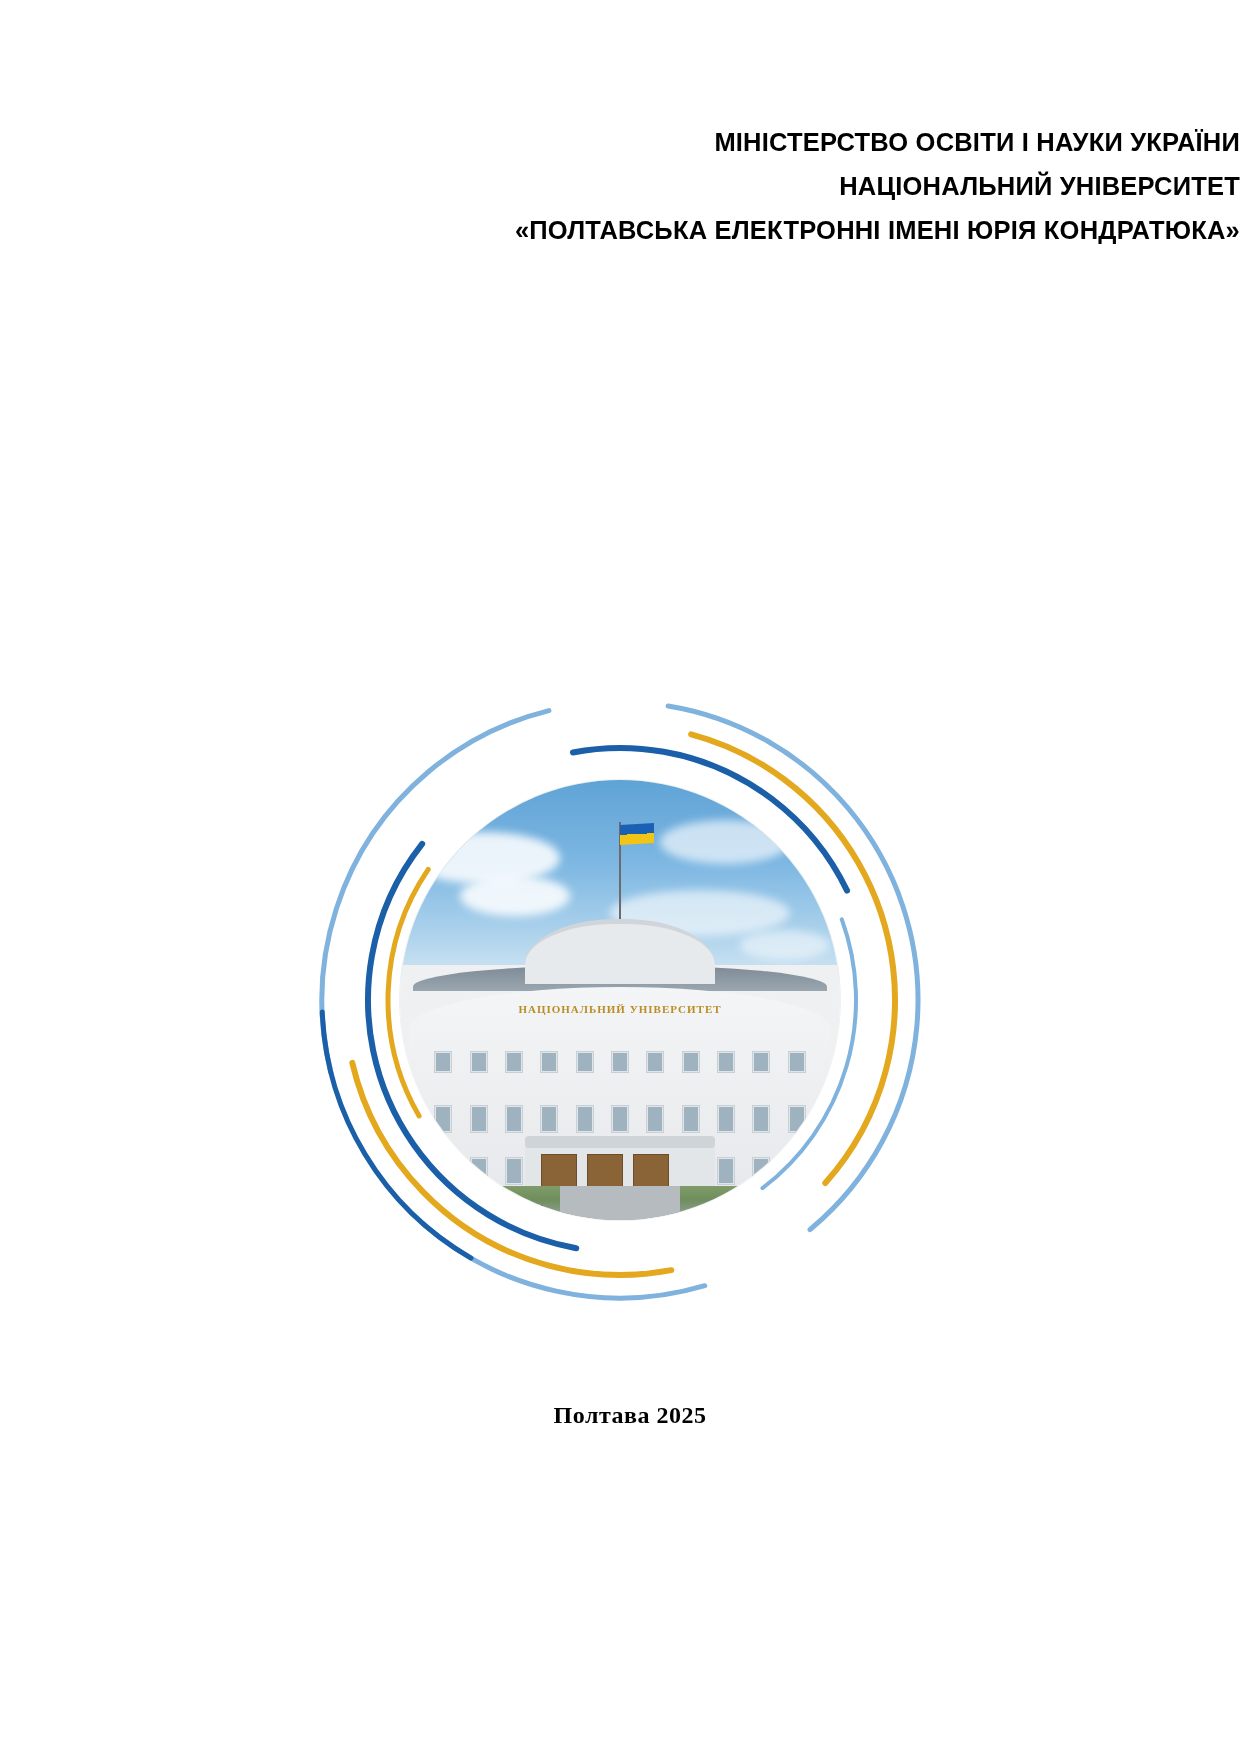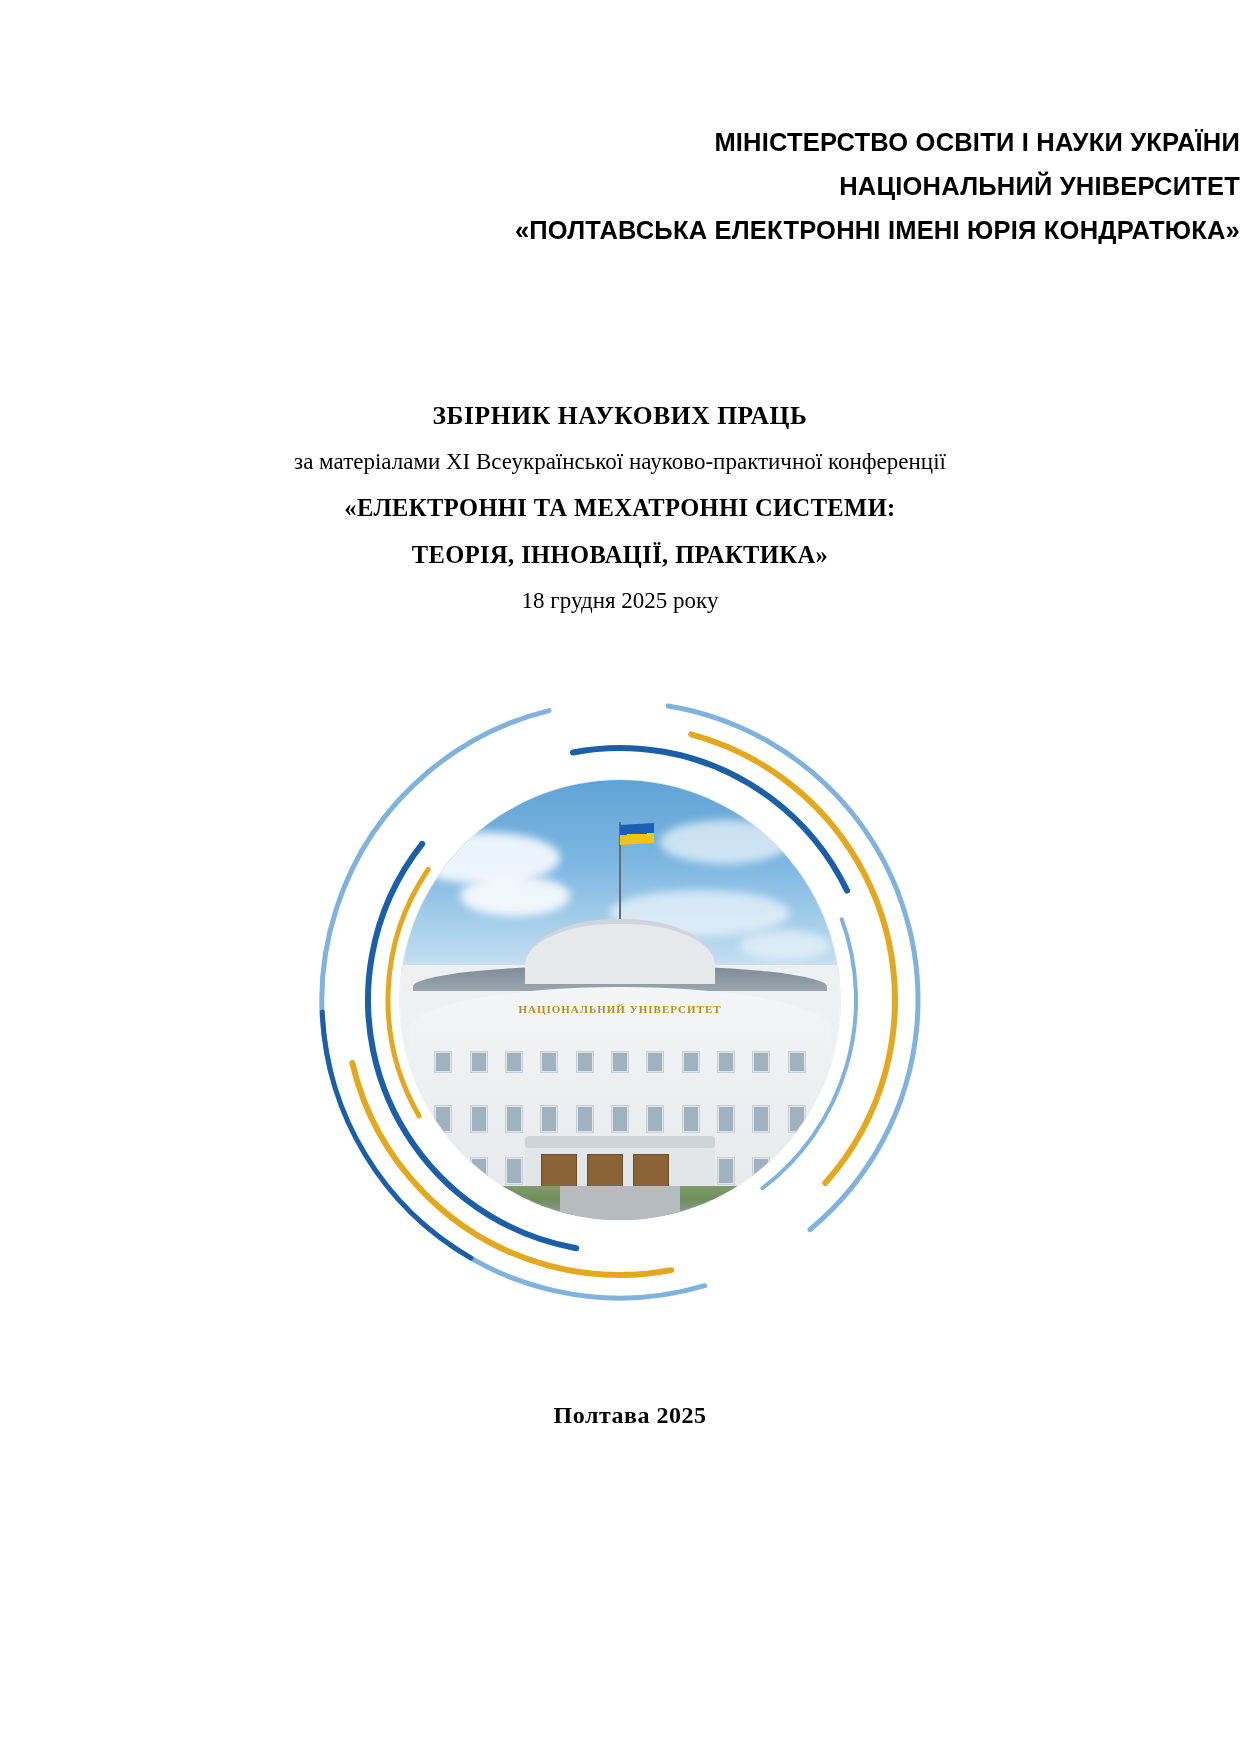--- a/index.html
+++ b/index.html
@@ -266,27 +266,20 @@
 <body>
 
 <div class="page">
 
   <div class="header">
     <div class="line">МІНІСТЕРСТВО ОСВІТИ І НАУКИ УКРАЇНИ</div>
     <div class="line">НАЦІОНАЛЬНИЙ УНІВЕРСИТЕТ</div>
     <div class="line">«ПОЛТАВСЬКА ЕЛЕКТРОННІ ІМЕНІ ЮРІЯ КОНДРАТЮКА»</div>
   </div>
 
-  <div class="conference">
-    <div class="conf-title">ЗБІРНИК НАУКОВИХ ПРАЦЬ</div>
-    <div class="conf-sub">за матеріалами XI Всеукраїнської науково-практичної конференції</div>
-    <div class="conf-name1">«ЕЛЕКТРОННІ ТА МЕХАТРОННІ СИСТЕМИ:</div>
-    <div class="conf-name2">ТЕОРІЯ, ІННОВАЦІЇ, ПРАКТИКА»</div>
-    <div class="conf-date">18 грудня 2025 року</div>
-  </div>
 
   <div class="emblem">
     <svg viewBox="0 0 620 620">
 
       <circle cx="310" cy="310" r="298" fill="none" stroke="#7fb2dd" stroke-width="5" stroke-linecap="round" stroke-dasharray="470 120 300 180" transform="rotate(-40 310 310)"></circle>
 
       <circle cx="310" cy="310" r="298" fill="none" stroke="#1a5fa8" stroke-width="5" stroke-linecap="round" stroke-dasharray="300 1600" transform="rotate(120 310 310)"></circle>
 
       <circle cx="310" cy="310" r="275" fill="none" stroke="#e3a81d" stroke-width="6" stroke-linecap="round" stroke-dasharray="560 180 420 600" transform="rotate(-75 310 310)"></circle>
 

